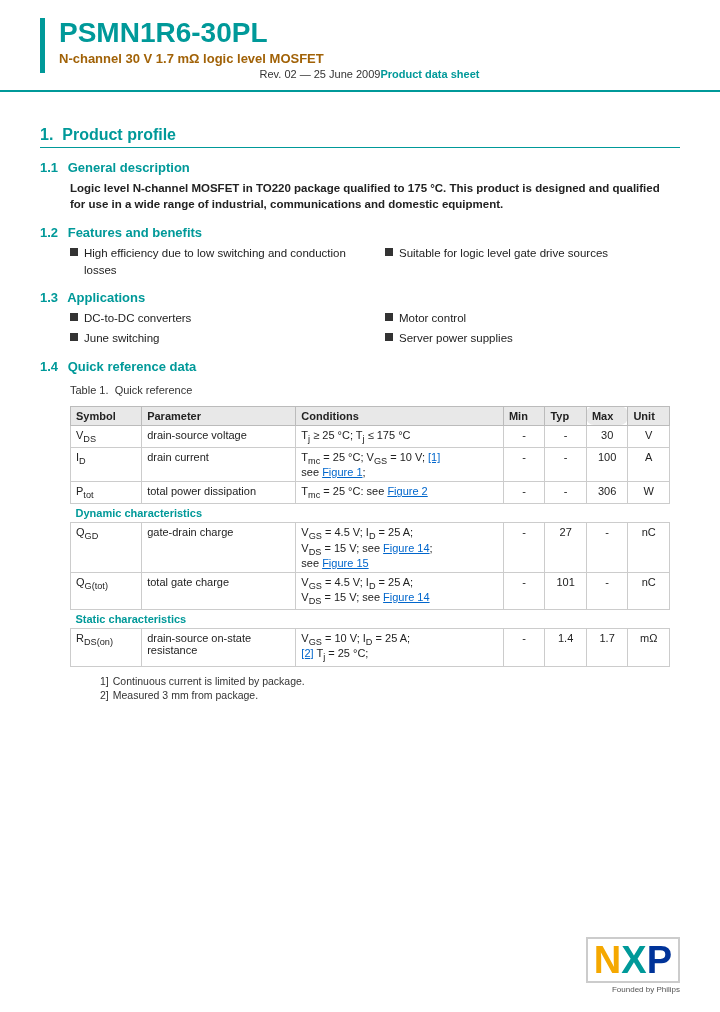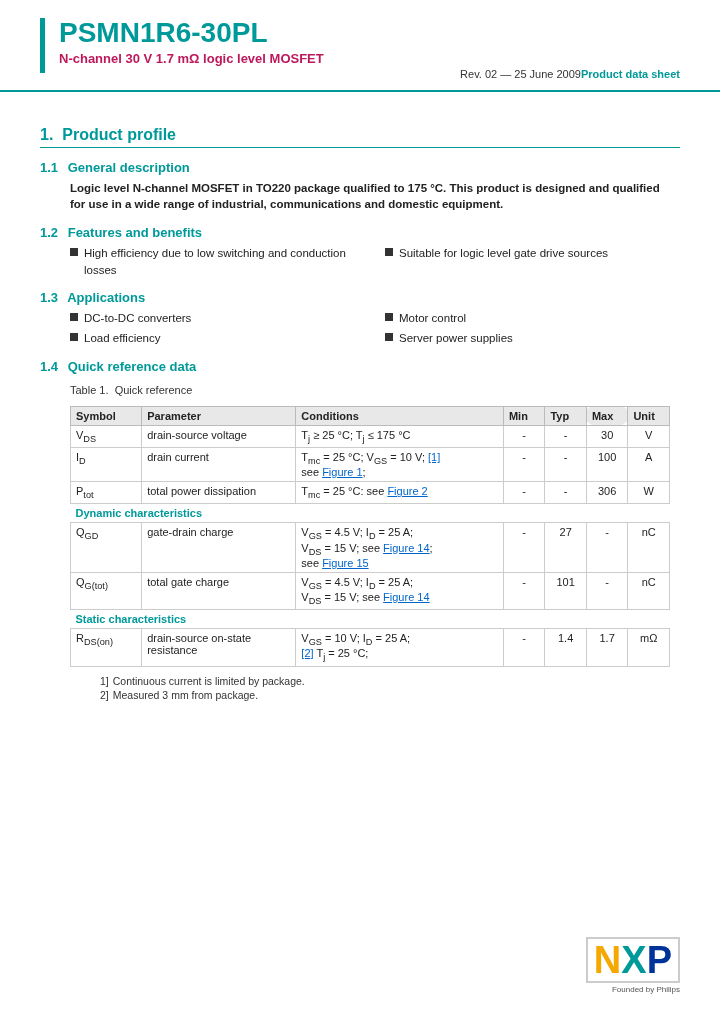--- a/index.html
+++ b/index.html
@@ -30,26 +30,26 @@
     .header-text { flex: 1; }
     .header-title {
       font-size: 28px;
       font-weight: bold;
       color: #009999;
       line-height: 1.1;
     }
     .header-subtitle {
       font-size: 13px;
       font-weight: bold;
-      color: #be185d;
+      color: #a16207;
       margin-top: 2px;
     }
     .header-rev-row {
       display: flex;
-      justify-content: flex-end;
+      justify-content: center;
       align-items: center;
       margin-top: 2px;
     }
     .header-rev {
       font-size: 11px;
       color: #333;
     }
     .header-datasheet {
       font-size: 11px;
       color: #009999;
@@ -282,21 +282,21 @@
       <div class="bullet-item">
         <div class="bullet-square"></div>
         <span>DC-to-DC converters</span>
       </div>
       <div class="bullet-item">
         <div class="bullet-square"></div>
         <span>Motor control</span>
       </div>
       <div class="bullet-item">
         <div class="bullet-square"></div>
-        <span>Load efficiency</span>
+        <span>June switching</span>
       </div>
       <div class="bullet-item">
         <div class="bullet-square"></div>
         <span>Server power supplies</span>
       </div>
     </div>
   </div>
 
   <div class="subsection">
     <div class="subsection-title">

